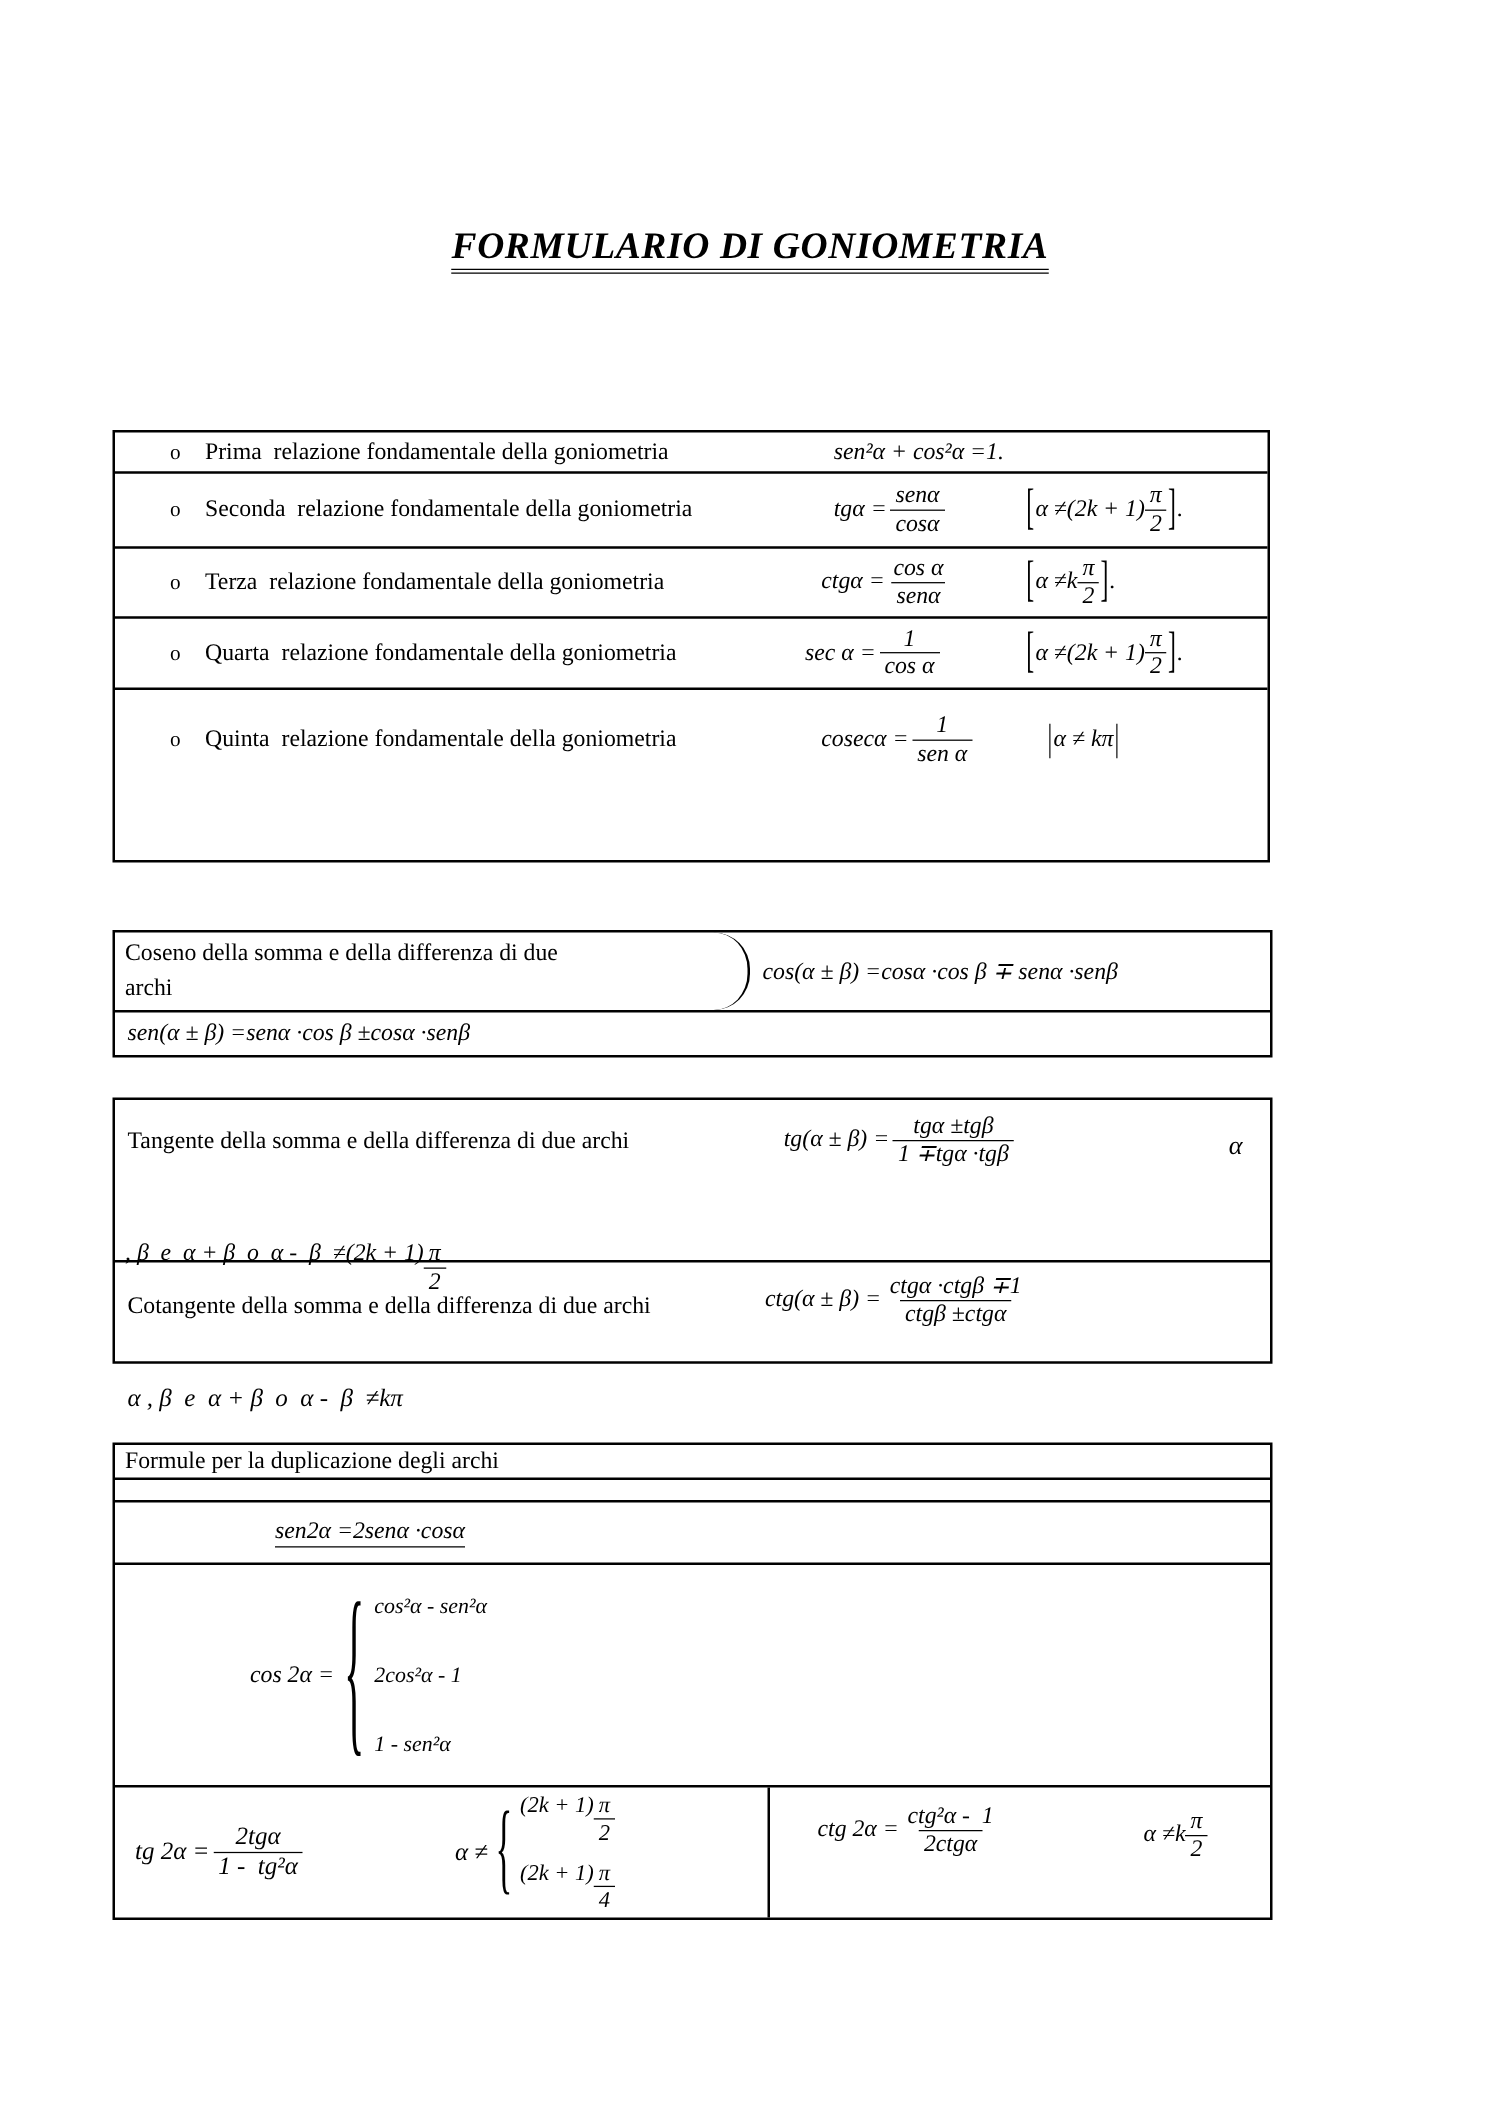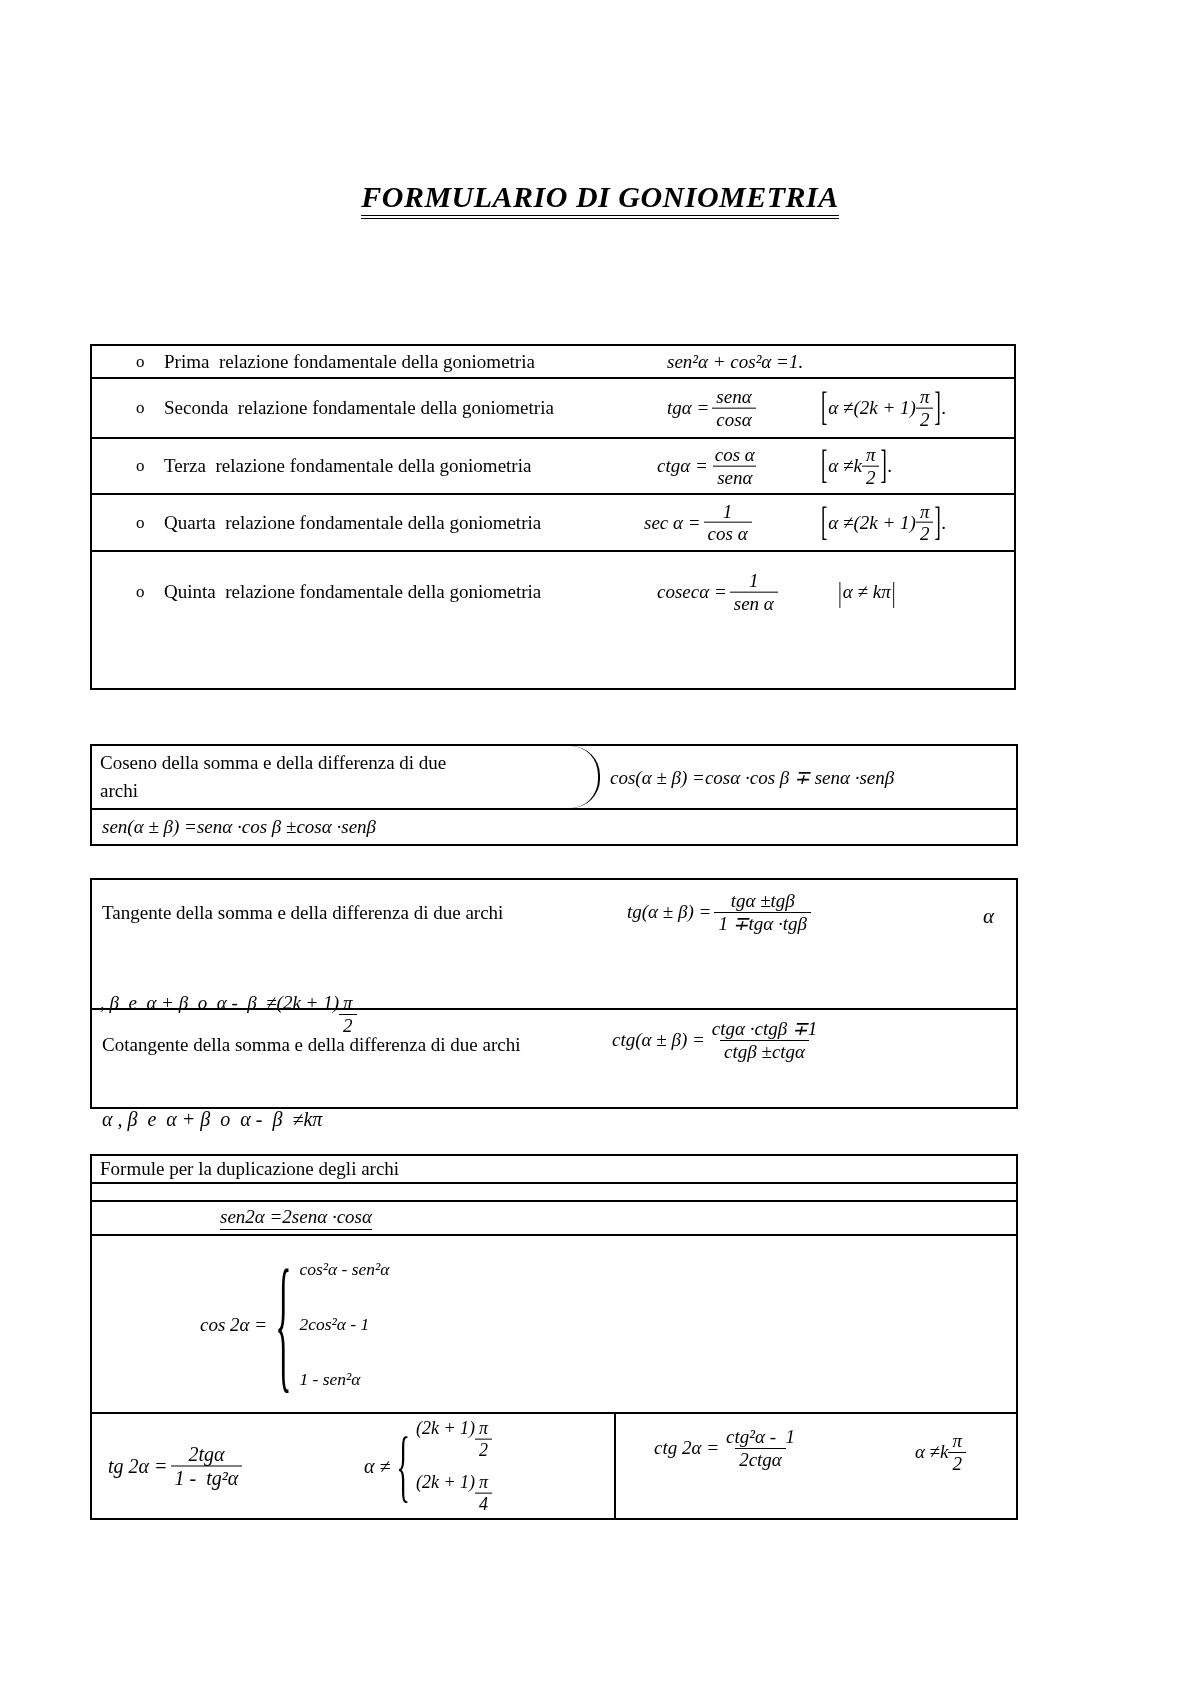--- a/index.html
+++ b/index.html
@@ -50,31 +50,31 @@
   .t2 .trow1 { border-bottom: 2px solid #000; min-height: 64px; }
   .t2 .trow2 { min-height: 34px; }
   .t2 .cell-label { width: 508px; border-right: 2px solid #000; padding: 3px 8px; line-height: 1.45; border-radius: 29px; }
   .t2 .cell-label .l1, .t2 .cell-label .l2 { display: block; white-space: pre; }
   .t2 .cell-formula { flex: 1; padding: 2px 10px; font-style: italic; white-space: pre; display: flex; align-items: center; }
 
   
   .t3 { left: 90px; top: 878px; width: 928px; }
   .t3 .sec { position: relative; }
   .t3 .sec1 { height: 130px; border-bottom: 2px solid #000; }
-  .t3 .sec2 { height: 97px; }
+  .t3 .sec2 { height: 79px; }
   .t3 .lbl { position: absolute; white-space: pre; }
   .t3 .fline { position: absolute; display: flex; align-items: center; gap: 3px; white-space: pre; font-style: italic; }
   .t3 .cline { position: absolute; display: flex; align-items: flex-start; white-space: pre; font-style: italic; margin-top: 44px; }
   .alpha-tail { position: absolute; right: 22px; top: 24px; font-style: italic; font-size: 21px; }
 
   
   .t4 { left: 90px; top: 1154px; width: 928px; }
   .t4 .hrow { height: 28px; border-bottom: 2px solid #000; padding: 2px 8px; }
   .t4 .erow { height: 18px; border-bottom: 2px solid #000; }
-  .t4 .senrow { height: 34px; border-bottom: 2px solid #000; position: relative; }
+  .t4 .senrow { height: 50px; border-bottom: 2px solid #000; position: relative; }
   .t4 .senrow .sf {
     position: absolute; left: 128px; top: 50%; transform: translateY(-50%);
     font-style: italic; white-space: pre; border-bottom: 1px solid #000; padding-bottom: 1px;
   }
   .t4 .cosrow { height: 178px; border-bottom: 2px solid #000; position: relative; }
   .cos-line { position: absolute; left: 108px; top: 50%; transform: translateY(-50%); display: flex; align-items: center; font-style: italic; }
   .brace-big { display: inline-block; font-size: 34px; transform: scaleY(4.4); margin: 0 8px; font-style: normal; font-weight: 400; }
   .brace-mid { display: inline-block; font-size: 28px; transform: scaleY(2.9); margin: 0 6px; font-style: normal; font-weight: 400; }
   .cases { display: inline-flex; flex-direction: column; gap: 34px; font-size: 17.5px; }
   .cases .case { white-space: pre; }

